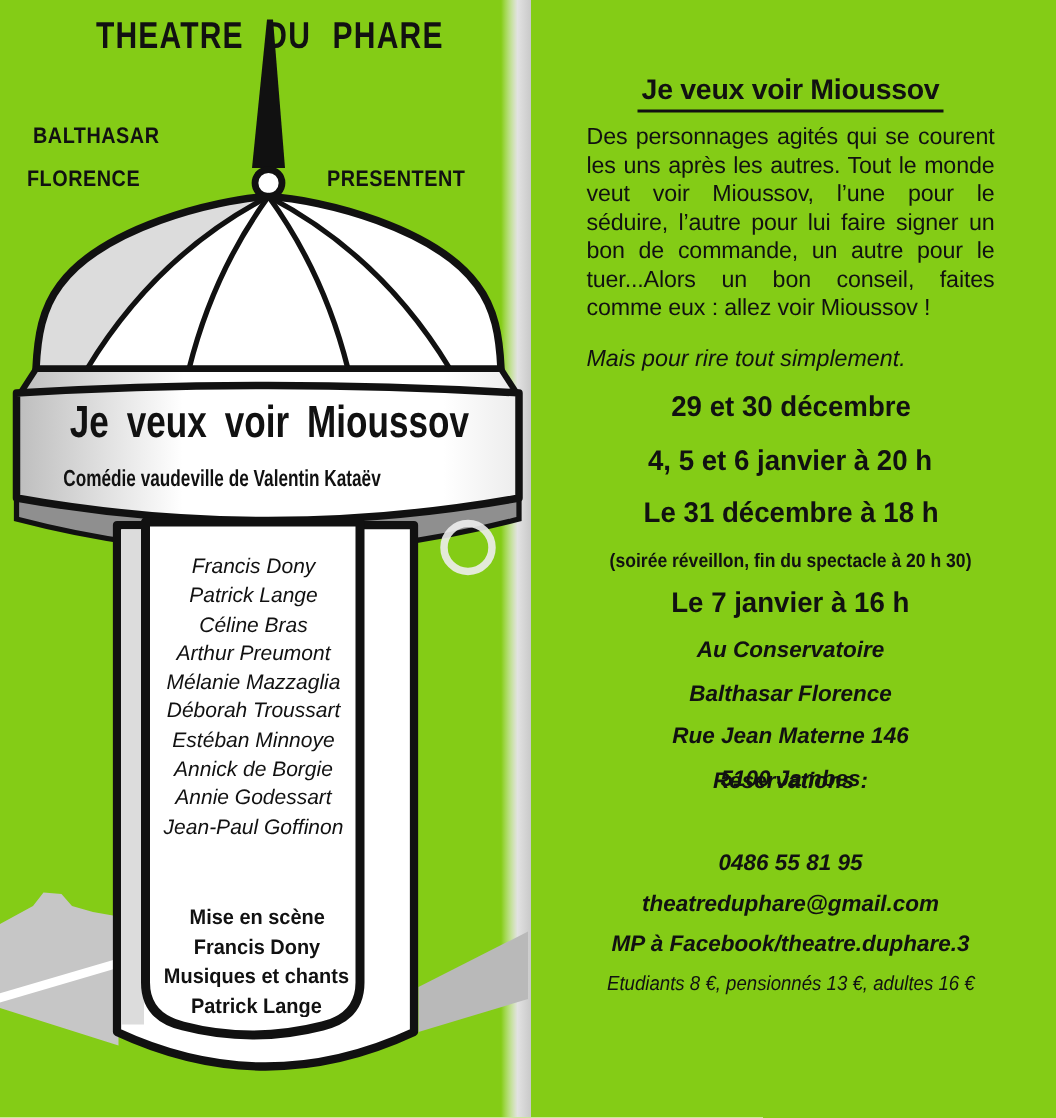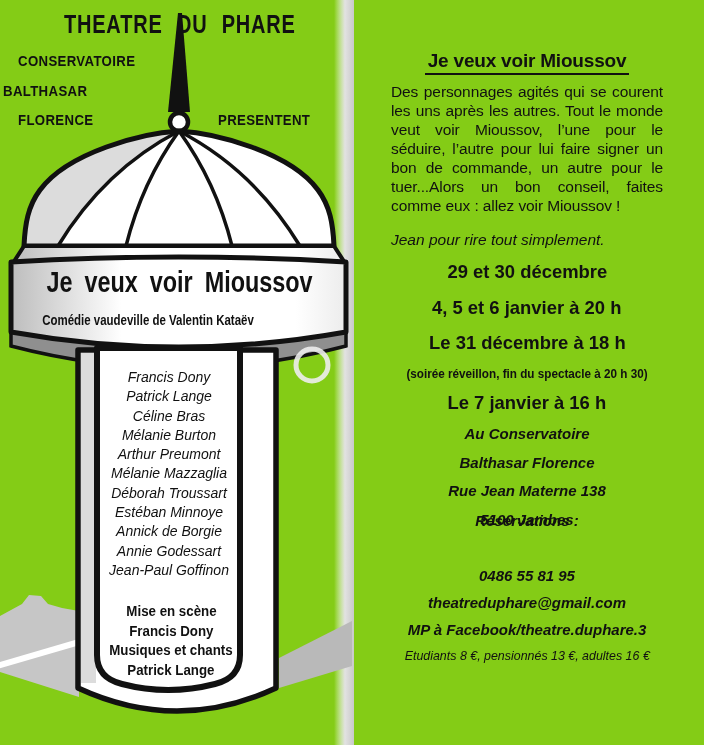--- a/index.html
+++ b/index.html
@@ -88,45 +88,41 @@
     <rect x="81" y="353" width="15" height="330" fill="#dcdcdc"></rect>
 
     <path d="M97,348 L240,348 L240,655 Q240,678 215,684 Q168,696 122,684 Q97,678 97,655 Z" fill="#ffffff" stroke="#111" stroke-width="6" stroke-linejoin="round"></path>
 
     <circle cx="312" cy="365" r="16" fill="none" stroke="#ededed" stroke-width="5" opacity="0.9"></circle>
   </svg>
 
   <div class="abs poster-title">
     <span class="sx">THEATRE DU PHARE</span>
   </div>
-  <div class="abs orgline" style="left:18px;top:52px">
-    <span class="sx">CONSERVATOIRE</span>
-  </div>
-  <div class="abs orgline" style="left:3px;top:82px">
+  <div class="abs orgline" style="left:22px;top:82px">
     <span class="sx">BALTHASAR</span>
   </div>
   <div class="abs orgline" style="left:18px;top:111px">
     <span class="sx">FLORENCE</span>
   </div>
   <div class="abs orgline" style="left:218px;top:111px">
     <span class="sx">PRESENTENT</span>
   </div>
 
   <div class="abs banner-title">
     <span class="sx">Je veux voir Mioussov</span>
   </div>
   <div class="abs banner-sub">
     <span class="sx">Comédie vaudeville de Valentin Kataëv</span>
   </div>
 
   <div class="abs castbox">
     <div>Francis Dony</div>
     <div>Patrick Lange</div>
     <div>Céline Bras</div>
-    <div>Mélanie Burton</div>
     <div>Arthur Preumont</div>
     <div>Mélanie Mazzaglia</div>
     <div>Déborah Troussart</div>
     <div>Estéban Minnoye</div>
     <div>Annick de Borgie</div>
     <div>Annie Godessart</div>
     <div>Jean-Paul Goffinon</div>
   </div>
 
   <div class="abs creditsbox">
@@ -137,41 +133,41 @@
   </div>
 
   <div class="rc">
 
     <div class="abs ctr rc-title">
       <span class="sx">Je veux voir Mioussov</span>
     </div>
 
     <div class="abs synopsis">Des personnages agités qui se courent les uns après les autres. Tout le monde veut voir Mioussov, l’une pour le séduire, l’autre pour lui faire signer un bon de commande, un autre pour le tuer...Alors un bon conseil, faites comme eux : allez voir Mioussov !</div>
 
-    <div class="abs tagline">Jean pour rire tout simplement.</div>
+    <div class="abs tagline">Mais pour rire tout simplement.</div>
 
     <div class="abs ctr dline" style="top:261px">
       <span class="sx">29 et 30 décembre</span>
     </div>
     <div class="abs ctr dline" style="top:297px">
       <span class="sx">4, 5 et 6 janvier à 20 h</span>
     </div>
     <div class="abs ctr dline" style="top:332px">
       <span class="sx">Le 31 décembre à 18 h</span>
     </div>
     <div class="abs ctr dnote" style="top:366px">
       <span class="sx">(soirée réveillon, fin du spectacle à 20 h 30)</span>
     </div>
     <div class="abs ctr dline" style="top:392px">
       <span class="sx">Le 7 janvier à 16 h</span>
     </div>
 
     <div class="abs ctr vline" style="top:425px">Au Conservatoire</div>
     <div class="abs ctr vline" style="top:454px">Balthasar Florence</div>
-    <div class="abs ctr vline" style="top:482px">Rue Jean Materne 138</div>
+    <div class="abs ctr vline" style="top:482px">Rue Jean Materne 146</div>
     <div class="abs ctr vline" style="top:511px">5100 Jambes</div>
     <div class="abs ctr vline" style="top:512px">Réservations :</div>
     <div class="abs ctr vline" style="top:567px">0486 55 81 95</div>
     <div class="abs ctr vline" style="top:594px">theatreduphare@gmail.com</div>
     <div class="abs ctr vline" style="top:621px">MP à Facebook/theatre.duphare.3</div>
     <div class="abs ctr vsmall" style="top:648px">
       <span class="sx">Etudiants 8 €, pensionnés 13 €, adultes 16 €</span>
     </div>
 
   </div>

